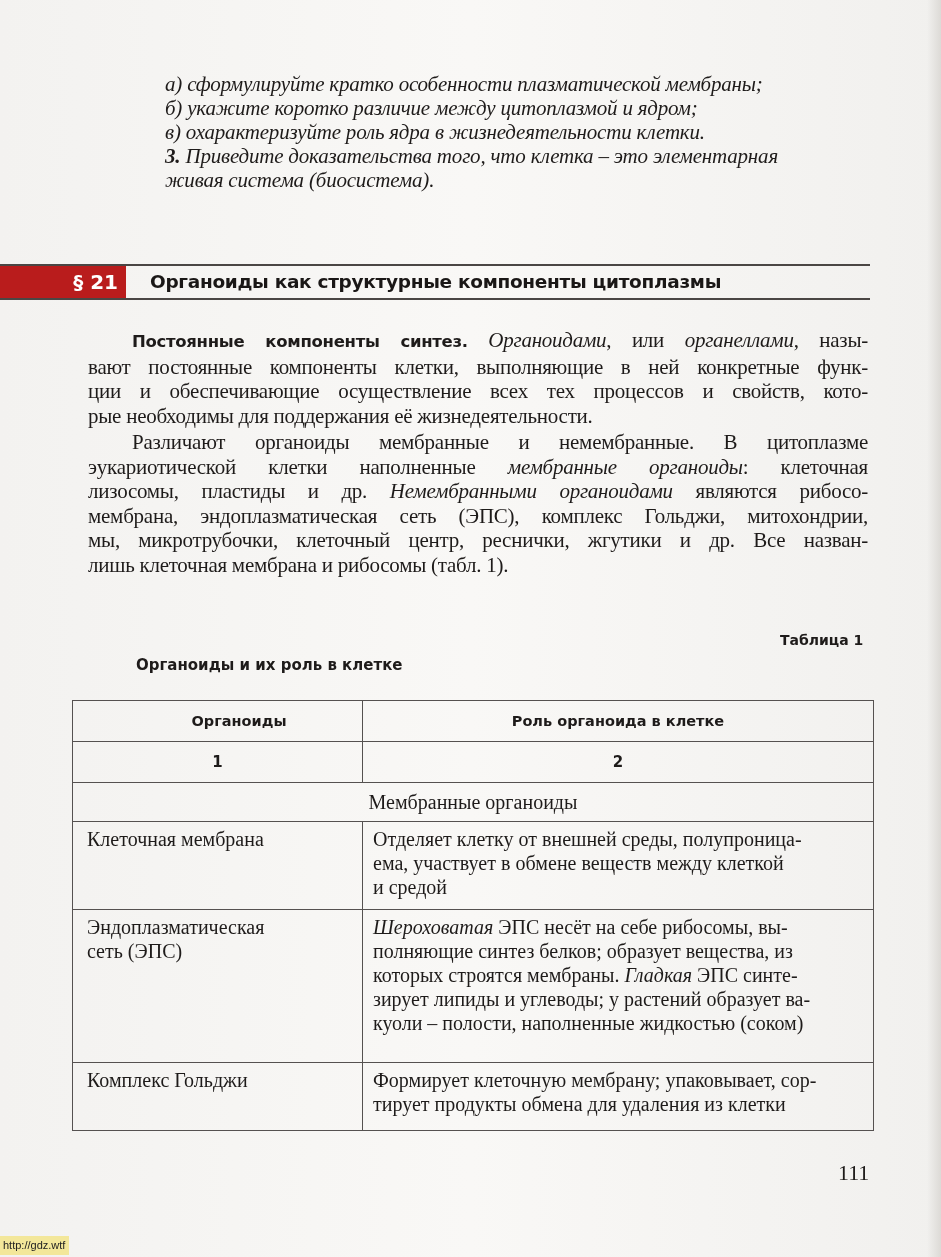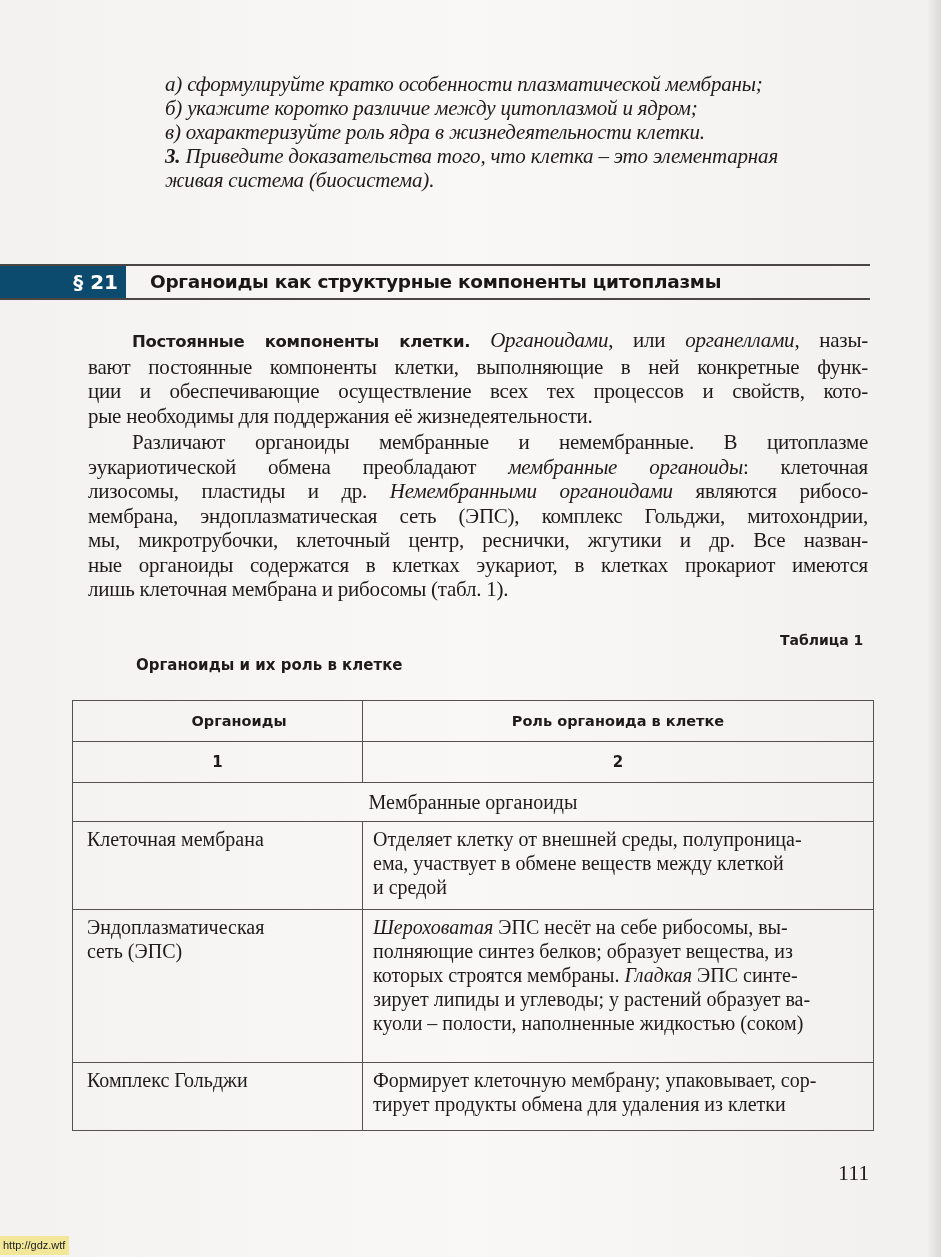--- a/index.html
+++ b/index.html
@@ -233,39 +233,38 @@
     <span class="num">3.</span>
     <span>Приведите доказательства того, что клетка – это  элементарная</span>
   </div>
   <div class="line">
     <span>живая система (биосистема).</span>
   </div>
 </div>
 
 <div class="section-header">
   <div class="rule-top"></div>
-  <div class="section-badge" style="background: #0c4a6e;">§ 21</div>
+  <div class="section-badge" style="background: #b91c1c;">§ 21</div>
   <div class="section-title">Органоиды как структурные компоненты цитоплазмы</div>
   <div class="rule-bottom"></div>
 </div>
 
 <div class="body-text p1">
-  <span class="line indent"><span class="lead">Постоянные компоненты клетки.</span> <em>Органоидами</em><span>, или </span><em>органеллами</em><span>, назы-</span></span>
+  <span class="line indent"><span class="lead">Постоянные компоненты синтез.</span> <em>Органоидами</em><span>, или </span><em>органеллами</em><span>, назы-</span></span>
   <span class="line">вают постоянные компоненты клетки, выполняющие в ней конкретные функ-</span>
   <span class="line">ции и обеспечивающие осуществление всех тех процессов и свойств, кото-</span>
   <span class="line last">рые необходимы для поддержания её жизнедеятельности.</span>
 </div>
 
 <div class="body-text p2">
   <span class="line indent">Различают органоиды мембранные и немембранные. В цитоплазме</span>
-  <span class="line"><span>эукариотической обмена преобладают </span><em>мембранные органоиды</em><span>: клеточная</span></span>
+  <span class="line"><span>эукариотической клетки наполненные </span><em>мембранные органоиды</em><span>: клеточная</span></span>
   <span class="line"><span>лизосомы, пластиды и др. </span><em>Немембранными органоидами</em><span> являются рибосо-</span></span>
   <span class="line">мембрана, эндоплазматическая сеть (ЭПС), комплекс Гольджи, митохондрии,</span>
   <span class="line">мы, микротрубочки, клеточный центр, реснички, жгутики и др. Все назван-</span>
-  <span class="line">ные органоиды содержатся в клетках эукариот, в клетках прокариот имеются</span>
   <span class="line last">лишь  клеточная мембрана и рибосомы (табл. 1).</span>
 </div>
 
 <div class="table-label">Таблица 1</div>
 <div class="table-title">Органоиды и их роль в клетке</div>
 
 <table class="organelles-table">
   <thead>
     <tr>
       <th class="col1">Органоиды</th>

